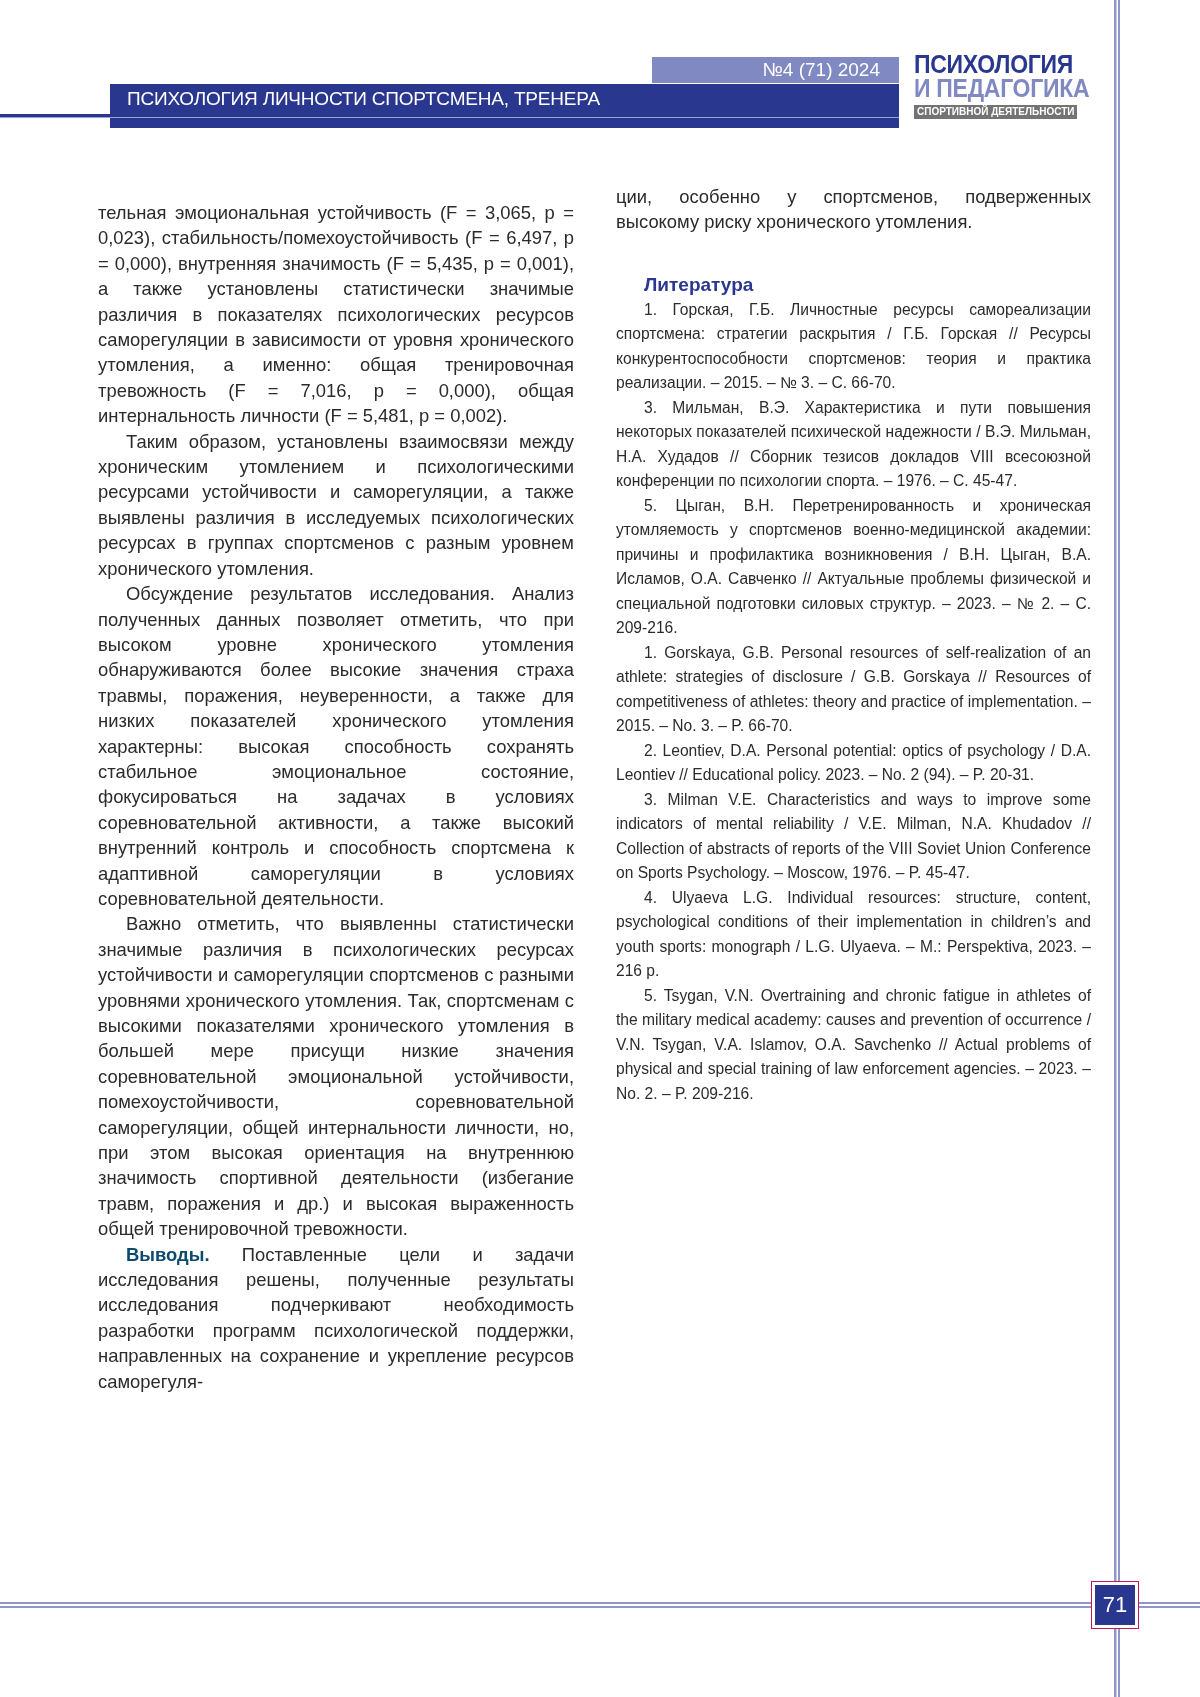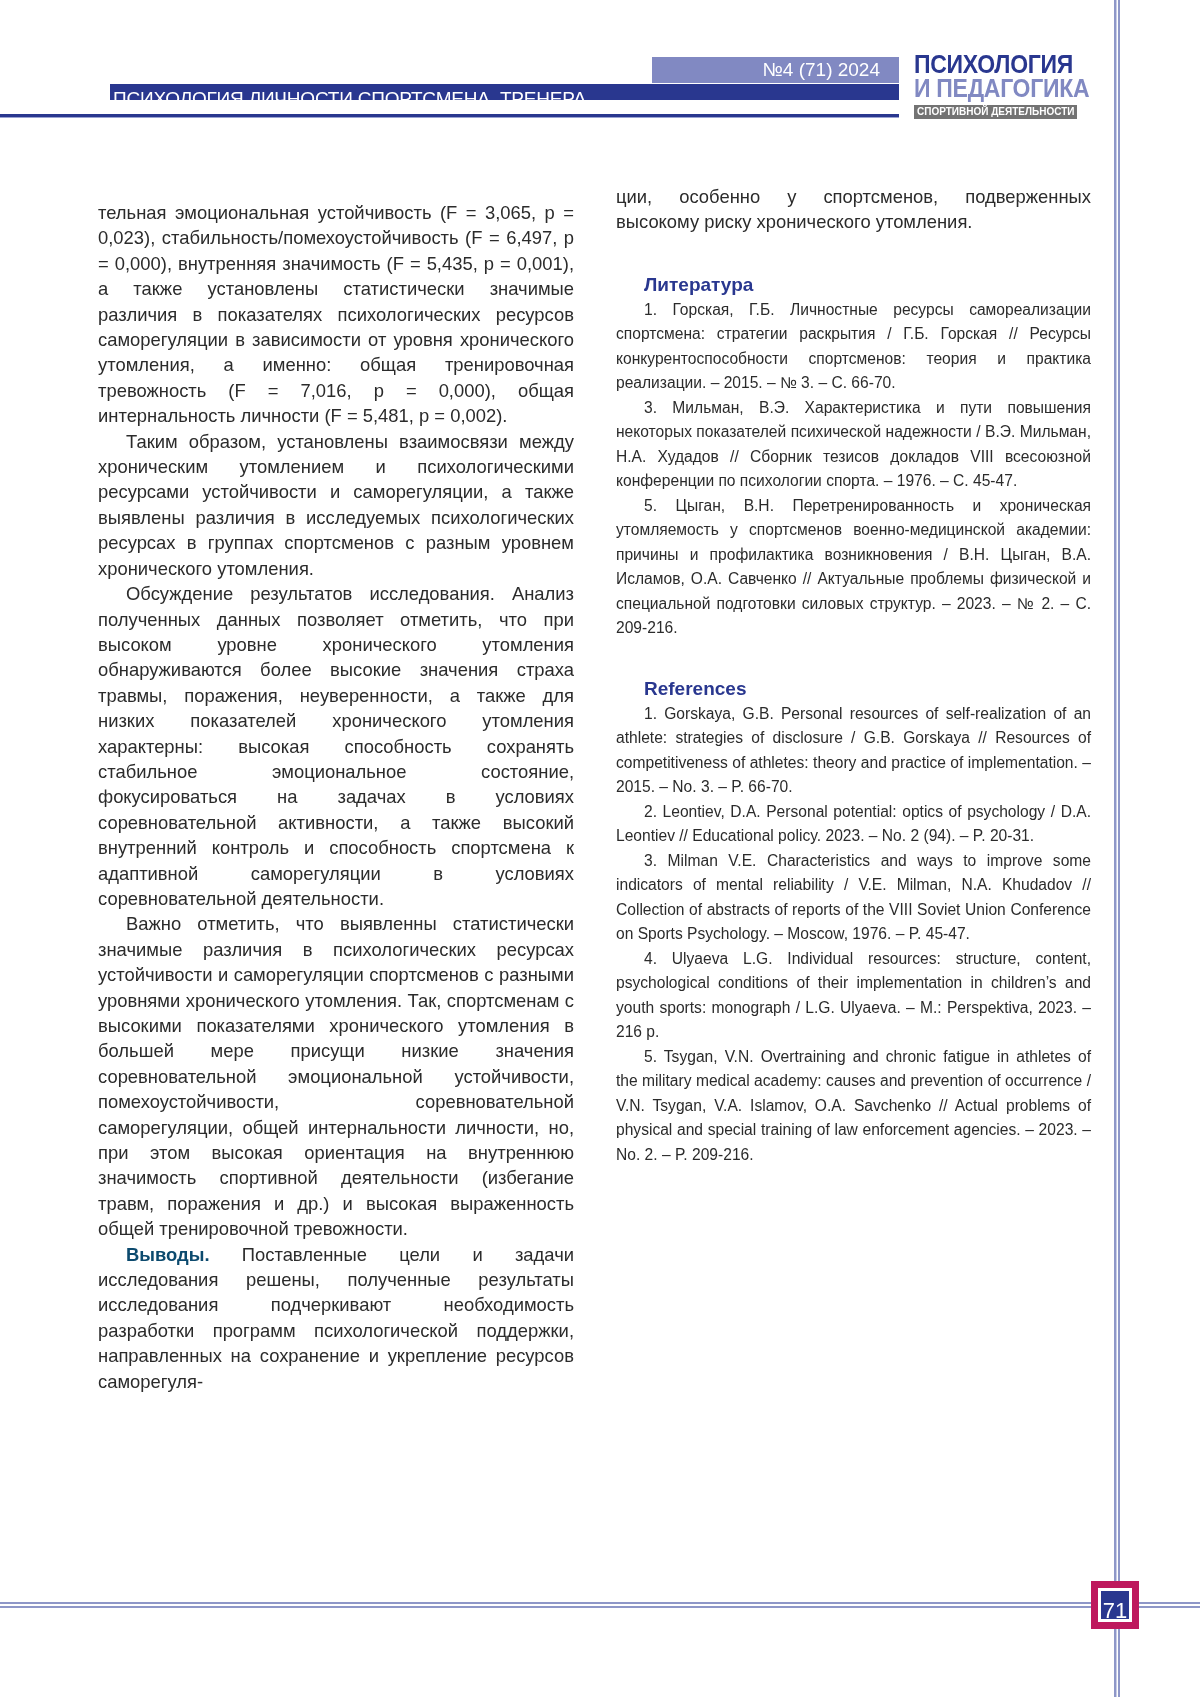--- a/index.html
+++ b/index.html
@@ -7,22 +7,22 @@
          font-family: "Liberation Sans", "DejaVu Sans", sans-serif; color: #2b2b2b; }
 
   
   .vrule { position: absolute; left: 1114px; top: 0; width: 6px; height: 1697px;
            border-left: 2px solid #8e97c8; border-right: 2px solid #8e97c8; box-sizing: border-box; }
   .vrule-inner { position: absolute; left: 1116px; top: 0; width: 1px; height: 1697px; background: #c8cde6; }
 
   
   .issue-box { position: absolute; left: 652px; top: 57px; width: 247px; height: 26px; background: #8189c2;
                color: #ffffff; font-size: 19px; text-align: right; line-height: 26px; padding-right: 19px; box-sizing: border-box; }
-  .section-bar { position: absolute; left: 110px; top: 84px; width: 789px; height: 16px; background: #29378f;
-                 color: #ffffff; font-size: 19px; line-height: 29px; padding-left: 3px; box-sizing: border-box; letter-spacing: -0.2px; }
+  .section-bar { position: absolute; left: 110px; top: 84px; width: 789px; height: 44px; background: #29378f;
+                 color: #ffffff; font-size: 19px; line-height: 29px; padding-left: 17px; box-sizing: border-box; letter-spacing: -0.2px; }
   .header-rule { position: absolute; left: 0; top: 114px; width: 899px; height: 3px; background: #29378f;
                  border-bottom: 1px solid #9aa2d2; }
 
   .logo { position: absolute; left: 914px; top: 52px; width: 176px; }
   .logo-l1 { font-size: 25px; font-weight: bold; color: #29378f; letter-spacing: -0.3px; line-height: 25px;
              transform: scaleX(0.92); transform-origin: left; white-space: nowrap; }
   .logo-l2 { font-size: 25px; font-weight: bold; color: #8189c2; letter-spacing: -0.3px; line-height: 25px;
              transform: scaleX(0.92); transform-origin: left; white-space: nowrap; margin-top: -1px; }
   .logo-l3 { display: inline-block; background: #737373; color: #fff; font-size: 10px; font-weight: bold;
              padding: 1px 3px; line-height: 12px; margin-top: 1px; white-space: nowrap; text-align: center; }
@@ -36,21 +36,21 @@
   .kw { color: #0c4a6e; font-weight: bold; }
 
   .refs-title { color: #29378f; font-weight: bold; font-size: 19px; padding-left: 28px; margin-top: 23px; line-height: 26px; }
   .ref { font-size: 15.6px; line-height: 24.5px; text-align: justify; text-indent: 28px; margin: 0; }
   .refs-en { margin-top: 35px; }
 
   
   .footer-rule { position: absolute; left: 0; top: 1602px; width: 1200px; height: 6px;
                  border-top: 2px solid #8e97c8; border-bottom: 2px solid #8e97c8; box-sizing: border-box; }
   .page-box { position: absolute; left: 1091px; top: 1581px; width: 48px; height: 48px; background: #ffffff;
-              border: 7px solid #be185d; box-sizing: border-box; padding: 3px; }
+              border: 1px solid #be185d; box-sizing: border-box; padding: 3px; }
   .page-box-inner { width: 100%; height: 100%; background: #29378f; color: #fff; font-size: 22px;
                     text-align: center; line-height: 40px; }
 </style>
 </head>
 <body>
 
 <div class="vrule"></div>
 <div class="vrule-inner"></div>
 
 <header>
@@ -76,21 +76,20 @@
   <section class="col col-right">
     <p>ции, особенно у спортсменов, подверженных высокому риску хронического утомления.</p>
 
     <div class="refs-title" style="margin-top:37px;">Литература</div>
     <div>
       <p class="ref">1. Горская, Г.Б. Личностные ресурсы самореализации спортсмена: стратегии раскрытия / Г.Б. Горская // Ресурсы конкурентоспособности спортсменов: теория и практика реализации. – 2015. – № 3. – С. 66-70.</p>
       <p class="ref">3. Мильман, В.Э. Характеристика и пути повышения некоторых показателей психической надежности / В.Э. Мильман, Н.А. Худадов // Сборник тезисов докладов VIII всесоюзной конференции по психологии спорта. – 1976. – С. 45-47.</p>
       <p class="ref">5. Цыган, В.Н. Перетренированность и хроническая утомляемость у спортсменов военно-медицинской академии: причины и профилактика возникновения / В.Н. Цыган, В.А. Исламов, О.А. Савченко // Актуальные проблемы физической и специальной подготовки силовых структур. – 2023. – № 2. – С. 209-216.</p>
     </div>
 
-    <div class="refs-title refs-en">References</div>
     <div>
       <p class="ref">1. Gorskaya, G.B. Personal resources of self-realization of an athlete: strategies of disclosure / G.B. Gorskaya // Resources of competitiveness of athletes: theory and practice of implementation. – 2015. – No. 3. – P. 66-70.</p>
       <p class="ref">2. Leontiev, D.A. Personal potential: optics of psychology / D.A. Leontiev // Educational policy. 2023. – No. 2 (94). – P. 20-31.</p>
       <p class="ref">3. Milman V.E. Characteristics and ways to improve some indicators of mental reliability / V.E. Milman, N.A. Khudadov // Collection of abstracts of reports of the VIII Soviet Union Conference on Sports Psychology. – Moscow, 1976. – P. 45-47.</p>
       <p class="ref">4. Ulyaeva L.G. Individual resources: structure, content, psychological conditions of their implementation in children’s and youth sports: monograph / L.G. Ulyaeva. – M.: Perspektiva, 2023. – 216 p.</p>
       <p class="ref">5. Tsygan, V.N. Overtraining and chronic fatigue in athletes of the military medical academy: causes and prevention of occurrence / V.N. Tsygan, V.A. Islamov, O.A. Savchenko // Actual problems of physical and special training of law enforcement agencies. – 2023. – No. 2. – P. 209-216.</p>
     </div>
   </section>
 </main>
 

